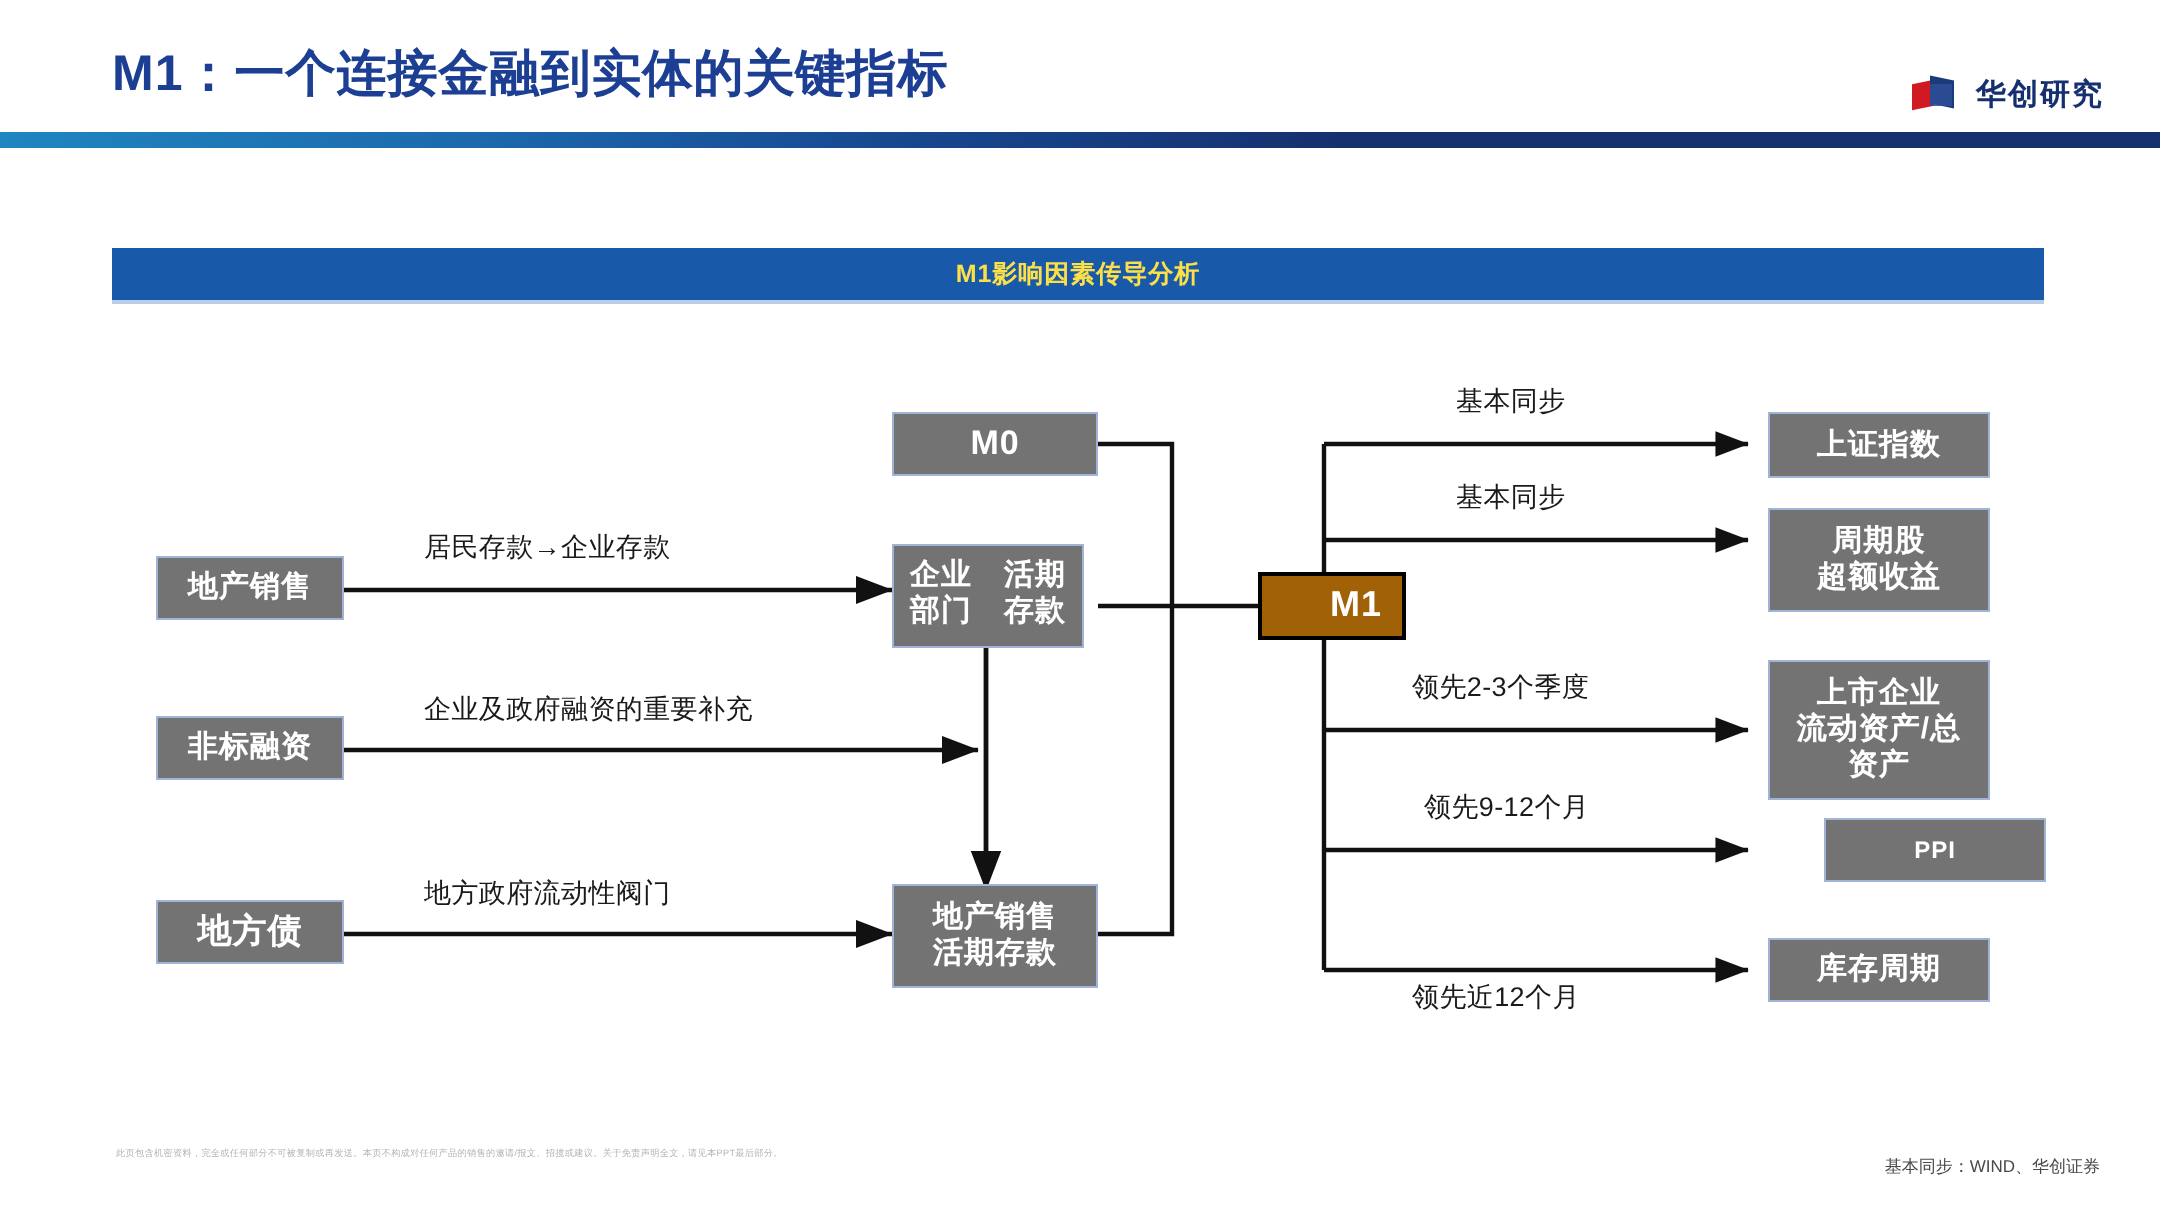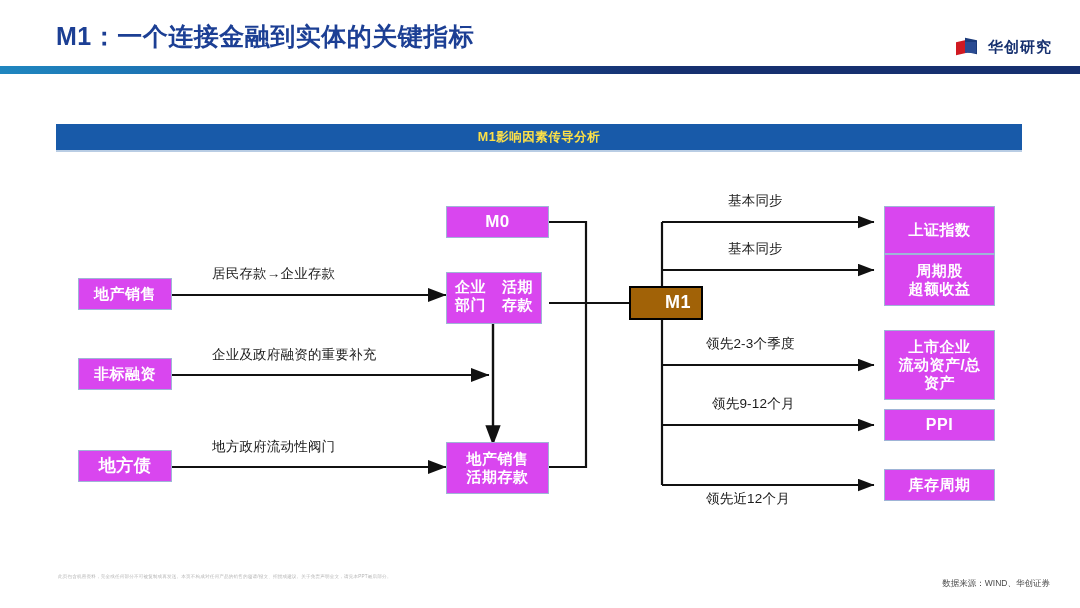--- a/index.html
+++ b/index.html
@@ -47,21 +47,21 @@
     display:flex;align-items:center;justify-content:center;
   }
   .banner span{color:#fde047;font-size:12.5px;font-weight:bold;letter-spacing:.5px;}
 
   
   #canvas{position:absolute;left:0;top:160px;width:1080px;height:370px;}
   svg.lines{position:absolute;left:0;top:0;width:1080px;height:370px;pointer-events:none;}
 
   .nodebox{
     position:absolute;box-sizing:border-box;
-    background:#d946ef;border:1px solid #9fb4d6;
+    background:#737373;border:1px solid #9fb4d6;
     color:#ffffff;font-weight:bold;
     display:flex;align-items:center;justify-content:center;
     text-align:center;line-height:1.18;
     letter-spacing:.5px;
   }
   .nodebox.red{background:#a16207;border:2px solid #000000;padding-left:24px;}
   .nodebox .t{padding:0 4px;}
 
   .edgelabel{
     position:absolute;color:#1a1a1a;font-size:13.5px;white-space:nowrap;
@@ -163,37 +163,37 @@
     <div class="nodebox red" style="left:629px;top:126px;width:74px;height:34px;font-size:18px;">
       <span class="t">M1</span>
     </div>
 
     <div class="edgelabel" style="left:728px;top:32px;">基本同步</div>
     <div class="edgelabel" style="left:728px;top:80px;">基本同步</div>
     <div class="edgelabel" style="left:706px;top:175px;">领先2-3个季度</div>
     <div class="edgelabel" style="left:712px;top:235px;">领先9-12个月</div>
     <div class="edgelabel" style="left:706px;top:330px;text-align:right;">领先近12个月</div>
 
-    <div class="nodebox" style="left:884px;top:46px;width:111px;height:48px;font-size:15px;">
+    <div class="nodebox" style="left:884px;top:46px;width:111px;height:33px;font-size:15px;">
       <span class="t">上证指数</span>
     </div>
     <div class="nodebox" style="left:884px;top:94px;width:111px;height:52px;font-size:15px;flex-direction:column;">
       <span class="t">周期股</span>
       <span class="t">超额收益</span>
     </div>
     <div class="nodebox" style="left:884px;top:170px;width:111px;height:70px;font-size:15px;flex-direction:column;">
       <span class="t">上市企业</span>
       <span class="t">流动资产/总</span>
       <span class="t">资产</span>
     </div>
-    <div class="nodebox" style="left:884px;top:249px;width:111px;height:32px;font-size:16px;">
+    <div class="nodebox" style="left:912px;top:249px;width:111px;height:32px;font-size:12px;">
       <span class="t">PPI</span>
     </div>
     <div class="nodebox" style="left:884px;top:309px;width:111px;height:32px;font-size:15px;">
       <span class="t">库存周期</span>
     </div>
 
   </div>
 
   <div class="disclaimer">此页包含机密资料，完全或任何部分不可被复制或再发送。本页不构成对任何产品的销售的邀请/报文、招揽或建议。关于免责声明全文，请见本PPT最后部分。</div>
-  <div class="source">数据来源：WIND、华创证券</div>
+  <div class="source">基本同步：WIND、华创证券</div>
 
 </div>
 
 </body></html>

